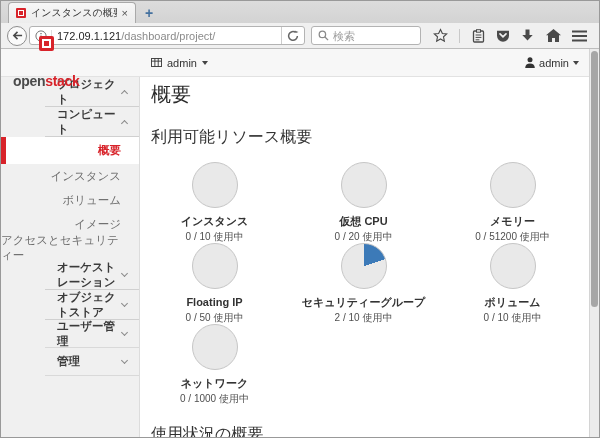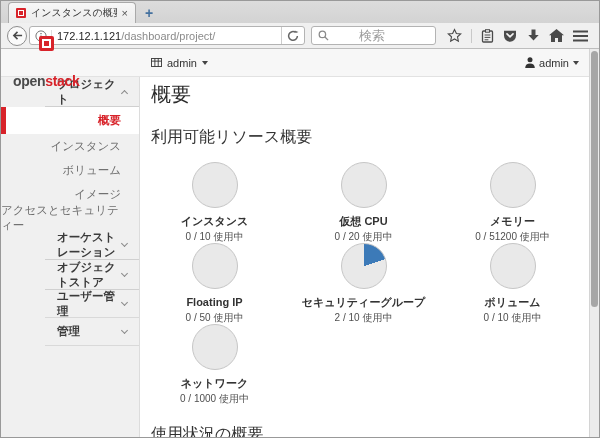--- a/index.html
+++ b/index.html
@@ -19,21 +19,21 @@
   .toolbar{ height:26px; background:#f0f0f0; border-bottom:1px solid #bdbdbd; display:flex; align-items:center; padding:0 6px; gap:6px; flex:0 0 auto; }
   .backbtn{ width:20px; height:20px; border-radius:50%; border:1px solid #8d8d8d; background:#fafafa; color:#4a4a4a;
             display:flex; align-items:center; justify-content:center; margin-right:-4px; z-index:2; flex:0 0 auto;}
   .urlbar{ flex:0 0 276px; height:19px; background:#fff; border:1px solid #b3b3b3; border-radius:3px; display:flex; align-items:center; overflow:hidden;}
   .urlinfo{ padding:0 4px 0 5px; color:#777; display:flex; align-items:center;}
   .urldiv{ width:1px; height:12px; background:#ddd; }
   .urltext{ font-size:11px; padding-left:5px; flex:1; white-space:nowrap; overflow:hidden;}
   .host{ color:#1f1f1f; } .path{ color:#8b8b8b;text-align:center; }
   .reload{ width:23px; align-self:stretch; border-left:1px solid #ccc; display:flex; align-items:center; justify-content:center; color:#666; }
   .searchbox{ flex:0 0 110px; height:19px; background:#fff; border:1px solid #b3b3b3; border-radius:3px; display:flex; align-items:center; gap:4px; padding:0 6px; color:#8a8a8a;}
-  .searchbox input{ border:none; outline:none; width:70px; font-size:13px; color:#444; background:transparent;margin-left:26px;}
+  .searchbox input{ border:none; outline:none; width:70px; font-size:11px; color:#444; background:transparent;}
   .searchbox input::placeholder{ color:#9b9b9b; }
   .actions{ display:flex; flex:1; align-items:center; justify-content:space-around; color:#4a4a4a; }
   .tooldiv{ width:1px; height:14px; background:#c9c9c9; }
 
   
   .page{ flex:1; position:relative; display:flex; flex-direction:column; min-height:0; background:#fff;}
   .osheader{ height:28px; background:#f7f7f7; border-bottom:1px solid #e2e2e2; display:flex; align-items:center; padding:0 20px 0 12px; position:relative; flex:0 0 auto;}
   .brand{ display:flex; align-items:center; gap:22px;flex-direction:column; }
   .logo{ width:15px; height:15px; background:#d8232a; border-radius:2px; position:relative; }
   .logo::after{ content:""; position:absolute; inset:3px; border:2px solid #fff; }
@@ -89,21 +89,21 @@
         </svg>
     </span>
     <div class="urlbar">
       <span class="urlinfo">
         <svg width="12" height="12" viewBox="0 0 12 12">
             <circle cx="6" cy="6" r="5.1" fill="none" stroke="currentColor"></circle>
             <path d="M6 3v1.2M6 5.5V9" stroke="currentColor" stroke-width="1.4"></path>
           </svg>
       </span>
       <span class="urldiv"></span>
-      <span class="urltext"><span class="host">172.12.1.121</span><span class="path">/dashboard/project/</span></span>
+      <span class="urltext"><span class="host">172.09.1.121</span><span class="path">/dashboard/project/</span></span>
       <span class="reload">
         <svg width="12" height="12" viewBox="0 0 12 12">
             <path d="M10.4 6A4.4 4.4 0 1 1 8.6 2.4" fill="none" stroke="currentColor" stroke-width="1.5"></path>
             <path d="M7.6 0.4l1.2 2.6 2.7-1z" fill="currentColor"></path>
           </svg>
       </span>
     </div>
     <div class="searchbox">
       <svg width="11" height="11" viewBox="0 0 12 12">
           <circle cx="4.8" cy="4.8" r="3.5" fill="none" stroke="currentColor" stroke-width="1.4"></circle>
@@ -173,20 +173,24 @@
         <span class="caret"></span>
       </div>
     </div>
 
     <div class="content">
       <nav class="sidebar">
           <div class="nav-item lvl1">
     <span class="nav-label">プロジェクト</span>
     <span class="chev up"></span>
   </div>
+          <div class="nav-item lvl2">
+    <span class="nav-label">コンピュート</span>
+    <span class="chev up"></span>
+  </div>
           <div class="nav-item lvl3 selected">
     <span class="nav-label">概要</span>
 
   </div>
           <div class="nav-item lvl3">
     <span class="nav-label">インスタンス</span>
 
   </div>
           <div class="nav-item lvl3">
     <span class="nav-label">ボリューム</span>

